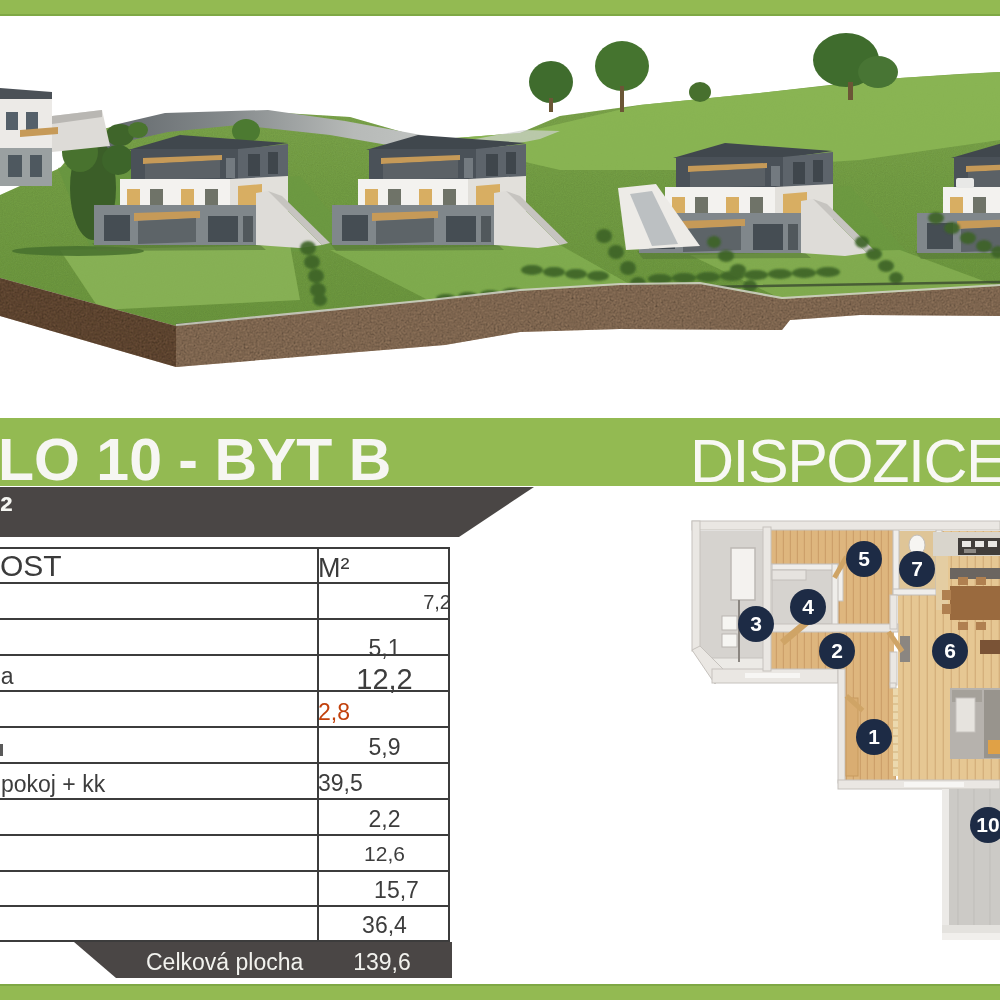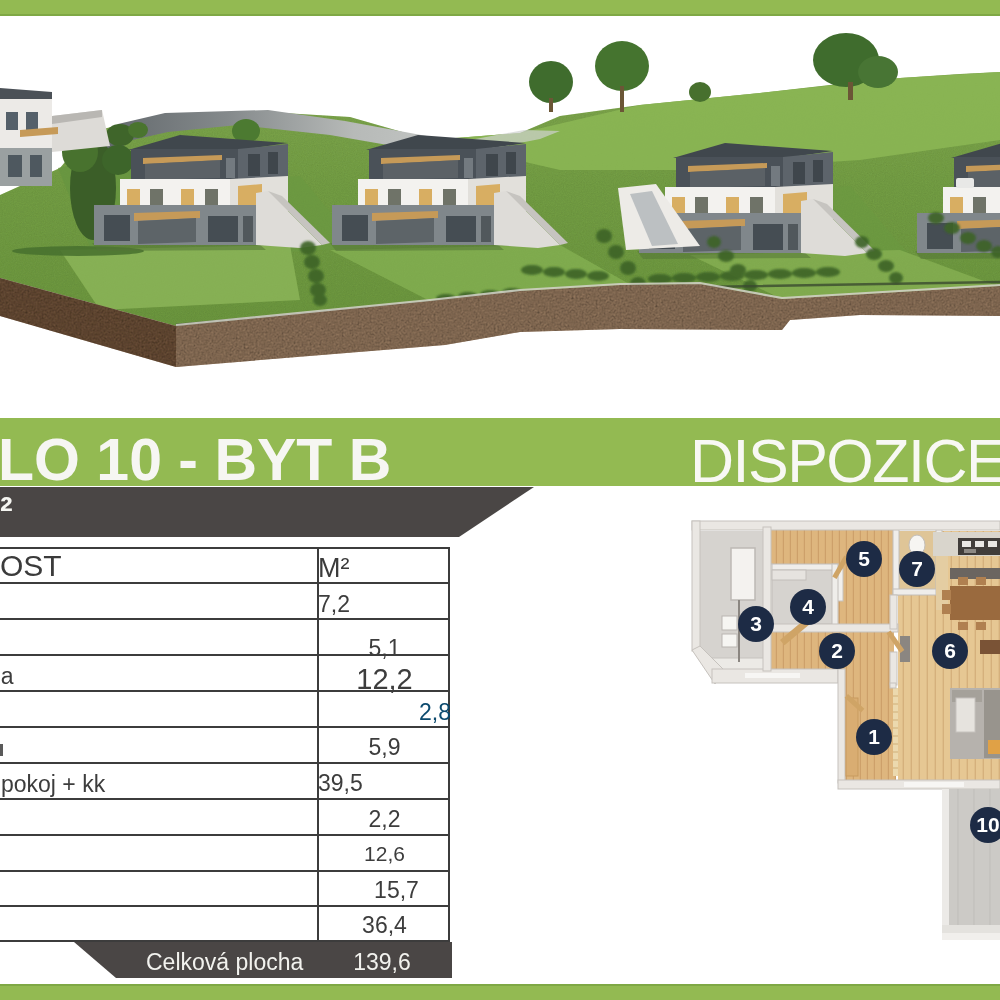--- a/index.html
+++ b/index.html
@@ -242,24 +242,24 @@
   <div class="abs" style="left:0;top:940px;width:450px;height:2px;background:#3c3c3c;"></div>
 
   <div class="abs" style="left:317px;top:547px;width:2px;height:395px;background:#3c3c3c;"></div>
 
   <div class="abs" style="left:448px;top:547px;width:2px;height:395px;background:#3c3c3c;"></div>
 
   <div class="abs" style="left:0;top:549px;font-size:30px;color:#3b3b3b;">OST</div>
 
   <div class="abs" style="left:318px;top:553px;width:130px;text-align:left;font-size:27px;color:#3b3b3b;">M²</div>
 
-  <div class="abs" style="left:318px;top:591px;width:133px;text-align:left;font-size:23px;color:#3d3d3d;">7,2</div>
+  <div class="abs" style="left:318px;top:591px;width:133px;text-align:right;font-size:20px;color:#3d3d3d;">7,2</div>
   <div class="abs" style="left:318px;top:627px;width:133px;text-align:center;font-size:23px;color:#3d3d3d;margin-top:8px;">5,1</div>
   <div class="abs" style="left:318px;top:663px;width:133px;text-align:center;font-size:29px;color:#3d3d3d;">12,2</div>
-  <div class="abs" style="left:318px;top:699px;width:133px;text-align:right;font-size:23px;color:#0c4a6e;">2,8</div>
+  <div class="abs" style="left:318px;top:699px;width:133px;text-align:left;font-size:23px;color:#c2410c;">2,8</div>
   <div class="abs" style="left:318px;top:734px;width:133px;text-align:center;font-size:23px;color:#3d3d3d;">5,9</div>
   <div class="abs" style="left:318px;top:770px;width:133px;font-size:23px;color:#3d3d3d;">39,5</div>
   <div class="abs" style="left:318px;top:806px;width:133px;text-align:center;font-size:23px;color:#3d3d3d;">2,2</div>
   <div class="abs" style="left:318px;top:842px;width:133px;text-align:center;font-size:21px;color:#3d3d3d;">12,6</div>
   <div class="abs" style="left:318px;top:877px;width:133px;text-align:center;font-size:23px;color:#3d3d3d;margin-left:12px;">15,7</div>
   <div class="abs" style="left:318px;top:912px;width:133px;text-align:center;font-size:23px;color:#3d3d3d;">36,4</div>
 
   <div class="abs" style="left:-12px;top:663px;font-size:23px;color:#3d3d3d;">na</div>
 
   <div class="abs" style="left:0;top:744px;width:3px;height:12px;background:#5a5a5a;"></div>

